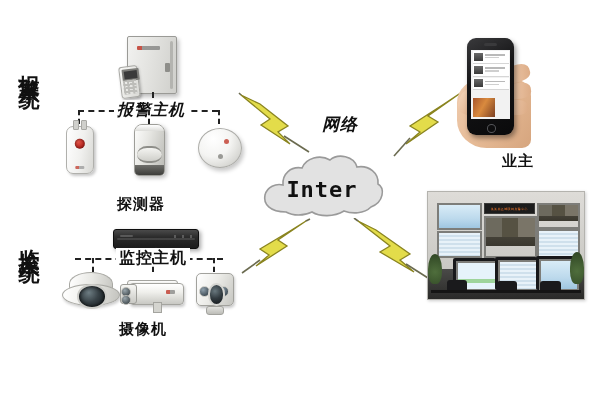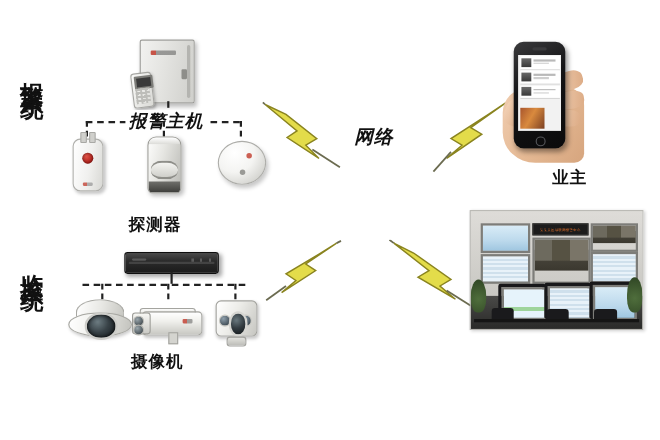--- a/index.html
+++ b/index.html
@@ -429,20 +429,21 @@
   <div class="dvr" style="left:113px;top:229px;width:84px;height:18px;">
     <div class="brand"></div>
     <div class="leds"></div>
     <div class="strip"></div>
   </div>
 
   <div class="drop" style="left:155px;top:247px;height:11px;"></div>
 
   <div class="bus" style="left:75px;top:258px;width:148px;"></div>
 
+  <div class="abs cn buslabel" style="left:116px;top:248px;">监控主机</div>
 
   <div class="drop" style="left:92px;top:258px;height:14px;"></div>
   <div class="drop" style="left:152px;top:258px;height:14px;"></div>
   <div class="drop" style="left:213px;top:258px;height:14px;"></div>
 
   <div class="dome" style="left:62px;top:272px;width:56px;height:44px;">
     <div class="top"></div>
     <div class="ring"></div>
     <div class="lens"></div>
   </div>
@@ -462,20 +463,36 @@
     <div class="ira"></div>
     <div class="irb"></div>
     <div class="lens"></div>
     <div class="stand"></div>
   </div>
 
   <div class="abs cn caption" style="left:119px;top:320px;">摄像机</div>
 
   <div class="abs cn" style="left:322px;top:113px;font-size:17px;font-style:italic;">网络</div>
 
+  <div class="cloud-wrap" style="left:258px;top:150px;width:128px;height:74px;">
+    <svg width="128" height="74" viewBox="0 0 128 74">
+      <path d="M28 62
+               C12 62 5 54 7 45
+               C9 37 18 33 25 35
+               C24 24 33 16 44 18
+               C48 8 62 4 72 10
+               C80 3 96 6 99 17
+               C111 15 121 23 120 34
+               C127 38 126 52 113 57
+               C106 64 94 64 86 61
+               C76 67 62 67 54 62
+               C46 66 35 66 28 62 Z" fill="#e2e2e2" stroke="#9a9a9a" stroke-width="1.6"></path>
+    </svg>
+    <div class="cloud-txt">Inter</div>
+  </div>
 
   <div class="bolt" style="left:238px;top:92px;">
     <svg width="74" height="62" viewBox="0 0 74 62">
       <path d="M3 3 L32 27 L23 33 L52 52 L40 40 L50 34 L22 12 Z" fill="#e3dc4a" stroke="#8a8420" stroke-width="1.3"></path>
       <path d="M46 44 L71 60" stroke="#6b6b50" stroke-width="1.6" fill="none"></path>
       <path d="M3 3 L1 1" stroke="#6b6b50" stroke-width="1.6" fill="none"></path>
     </svg>
   </div>
 
   <div class="bolt" style="left:392px;top:88px;">

